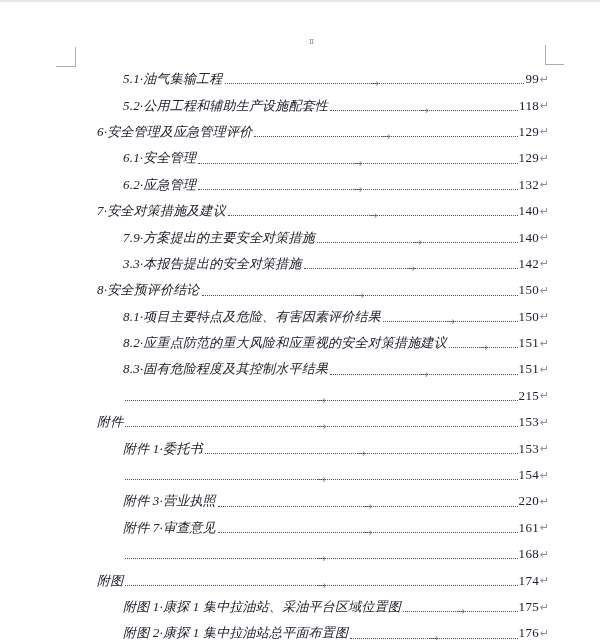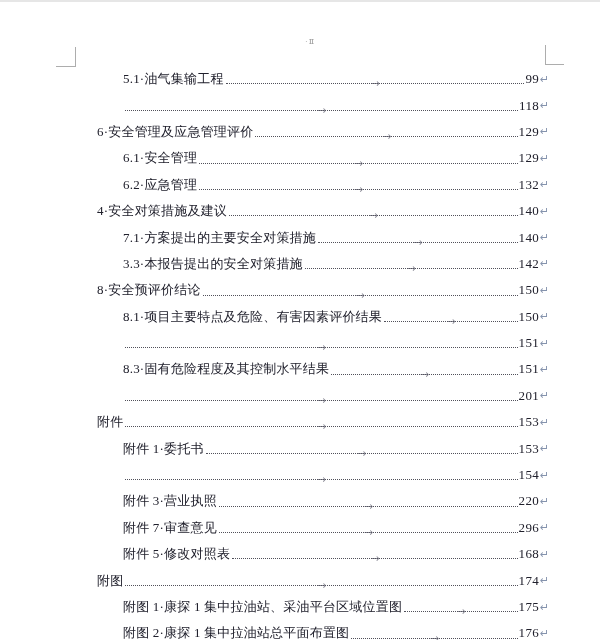--- a/index.html
+++ b/index.html
@@ -56,20 +56,21 @@
     align-items: center;
     height: 26.4px;
     font-size: 13px;
     color: #20202c;
     white-space: nowrap;
   }
   .toc-row.level-2 { padding-left: 26px; }
   .toc-label {
     flex: 0 0 auto;
     letter-spacing: 0.2px;
+    font-style: italic;
   }
   .toc-leader {
     flex: 1 1 auto;
     position: relative;
     align-self: stretch;
     margin: 0 1px 0 2px;
     min-width: 14px;
   }
   .toc-leader::after {
     content: "";
@@ -119,20 +120,21 @@
     <div class="toc-row level-2">
       <span class="toc-label">5.1·油气集输工程</span>
       <span class="toc-leader">
           <span class="tab-arrow">→</span>
         </span>
       <span class="toc-page">99</span>
       <span class="return-mark">↵</span>
     </div>
 
     <div class="toc-row level-2">
+      <span class="toc-label">5.2·公用工程和辅助生产设施配套性</span>
       <span class="toc-leader">
           <span class="tab-arrow">→</span>
         </span>
       <span class="toc-page">118</span>
       <span class="return-mark">↵</span>
     </div>
 
     <div class="toc-row level-1">
       <span class="toc-label">6·安全管理及应急管理评价</span>
       <span class="toc-leader">
@@ -154,30 +156,30 @@
     <div class="toc-row level-2">
       <span class="toc-label">6.2·应急管理</span>
       <span class="toc-leader">
           <span class="tab-arrow">→</span>
         </span>
       <span class="toc-page">132</span>
       <span class="return-mark">↵</span>
     </div>
 
     <div class="toc-row level-1">
-      <span class="toc-label">4·安全对策措施及建议</span>
+      <span class="toc-label">7·安全对策措施及建议</span>
       <span class="toc-leader">
           <span class="tab-arrow">→</span>
         </span>
       <span class="toc-page">140</span>
       <span class="return-mark">↵</span>
     </div>
 
     <div class="toc-row level-2">
-      <span class="toc-label">7.1·方案提出的主要安全对策措施</span>
+      <span class="toc-label">7.9·方案提出的主要安全对策措施</span>
       <span class="toc-leader">
           <span class="tab-arrow">→</span>
         </span>
       <span class="toc-page">140</span>
       <span class="return-mark">↵</span>
     </div>
 
     <div class="toc-row level-2">
       <span class="toc-label">3.3·本报告提出的安全对策措施</span>
       <span class="toc-leader">
@@ -199,41 +201,42 @@
     <div class="toc-row level-2">
       <span class="toc-label">8.1·项目主要特点及危险、有害因素评价结果</span>
       <span class="toc-leader">
           <span class="tab-arrow">→</span>
         </span>
       <span class="toc-page">150</span>
       <span class="return-mark">↵</span>
     </div>
 
     <div class="toc-row level-2">
+      <span class="toc-label">8.2·应重点防范的重大风险和应重视的安全对策措施建议</span>
       <span class="toc-leader">
           <span class="tab-arrow">→</span>
         </span>
       <span class="toc-page">151</span>
       <span class="return-mark">↵</span>
     </div>
 
     <div class="toc-row level-2">
       <span class="toc-label">8.3·固有危险程度及其控制水平结果</span>
       <span class="toc-leader">
           <span class="tab-arrow">→</span>
         </span>
       <span class="toc-page">151</span>
       <span class="return-mark">↵</span>
     </div>
 
     <div class="toc-row level-2">
       <span class="toc-leader">
           <span class="tab-arrow">→</span>
         </span>
-      <span class="toc-page">201</span>
+      <span class="toc-page">215</span>
       <span class="return-mark">↵</span>
     </div>
 
     <div class="toc-row level-1">
       <span class="toc-label">附件</span>
       <span class="toc-leader">
           <span class="tab-arrow">→</span>
         </span>
       <span class="toc-page">153</span>
       <span class="return-mark">↵</span>
@@ -263,26 +266,25 @@
         </span>
       <span class="toc-page">220</span>
       <span class="return-mark">↵</span>
     </div>
 
     <div class="toc-row level-2">
       <span class="toc-label">附件 7·审查意见</span>
       <span class="toc-leader">
           <span class="tab-arrow">→</span>
         </span>
-      <span class="toc-page">296</span>
-      <span class="return-mark">↵</span>
-    </div>
-
-    <div class="toc-row level-2">
-      <span class="toc-label">附件 5·修改对照表</span>
+      <span class="toc-page">161</span>
+      <span class="return-mark">↵</span>
+    </div>
+
+    <div class="toc-row level-2">
       <span class="toc-leader">
           <span class="tab-arrow">→</span>
         </span>
       <span class="toc-page">168</span>
       <span class="return-mark">↵</span>
     </div>
 
     <div class="toc-row level-1">
       <span class="toc-label">附图</span>
       <span class="toc-leader">

